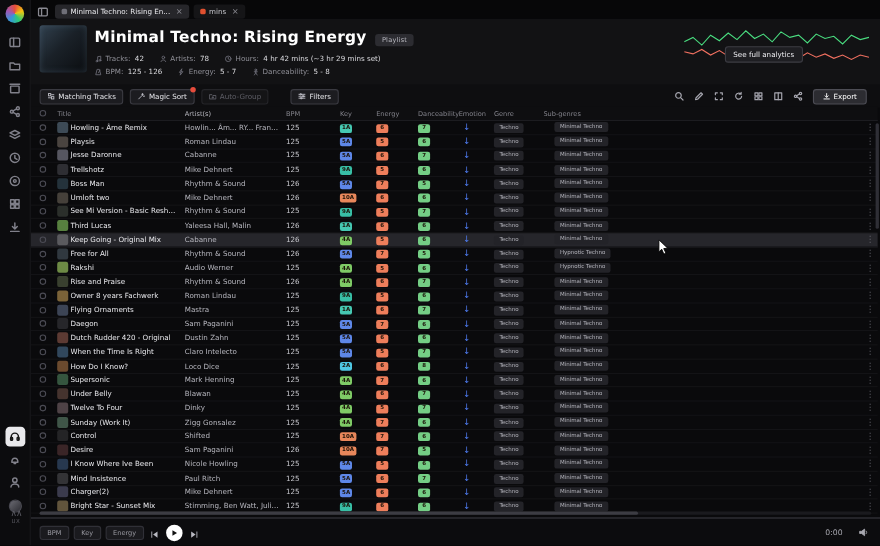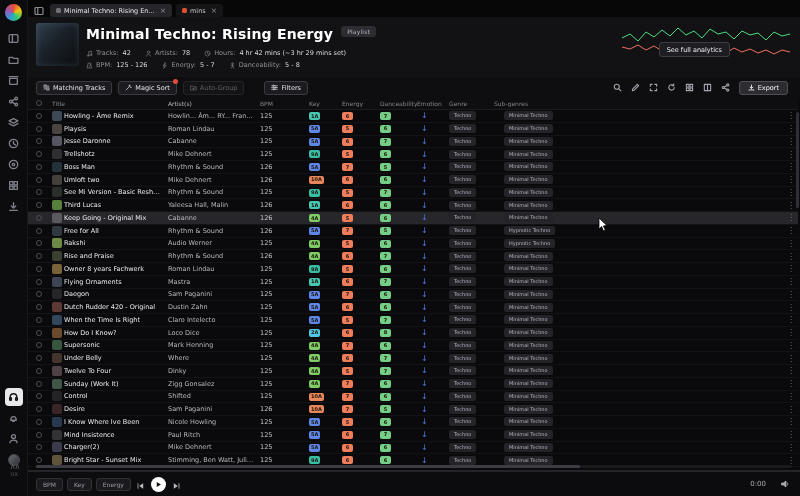--- a/index.html
+++ b/index.html
@@ -31,21 +31,21 @@
   .tab.active{background:#26262a;color:#e8e8ec}
   .tab-ic{width:5px;height:5px;border-radius:1.5px;background:#6f6f78}
   .tab .x{color:#8b8b93;font-size:7.5px;line-height:1;margin-left:2px}
 
   
   .header{position:absolute;left:28px;top:17px;right:0;height:60px;background:#121214;z-index:3}
   .cover{position:absolute;left:8px;top:6px;width:43px;height:43px;border-radius:3px;
     background:linear-gradient(135deg,#31404e 0%,#1a2128 45%,#0b0d10 100%);
     box-shadow:inset 0 0 6px rgba(120,150,180,.25)}
   .ptitle{position:absolute;left:58px;top:9px;font-size:14px;font-weight:bold;color:#fff;
-    letter-spacing:.2px;white-space:nowrap;display:flex;align-items:flex-start;gap:8px}
+    letter-spacing:.2px;white-space:nowrap;display:flex;align-items:flex-end;gap:8px}
   .pl-badge{background:#2c2c31;color:#b9b9c0;font-size:6px;font-weight:normal;
     padding:2px 6px;border-radius:3px}
   .stats{position:absolute;left:58px;font-size:6.5px;color:#8f8f97;display:flex;gap:14px;align-items:center;white-space:nowrap}
   .stats.row1{top:32px}.stats.row2{top:44px}
   .stat{display:flex;align-items:center;gap:3px}
   .stat svg{width:7px;height:7px;stroke:#70707a;fill:none;stroke-width:1.1;stroke-linecap:round}
   .stat b{color:#dcdce0;font-weight:normal;margin-left:1px}
   .spark{position:absolute;right:10px;top:5px;width:168px;height:38px}
   .spark polyline{fill:none;stroke-width:1}
   .analytics-btn{position:absolute;right:70px;top:25px;background:#1e1e22;border:1px solid #3c3c43;
@@ -799,21 +799,21 @@
     </div>
 
     <div class="trow">
       <span class="col-cb">
           <span class="cb"></span>
         </span>
       <span class="col-art">
           <span class="art" style="background: rgb(69, 51, 46);"></span>
         </span>
       <span class="col-title">Under Belly</span>
-      <span class="col-artist">Where</span>
+      <span class="col-artist">Blawan</span>
       <span class="col-bpm">125</span>
       <span class="col-key"><span class="badge" style="background: rgb(127, 203, 102);">4A</span></span>
       <span class="col-energy"><span class="badge" style="background: rgb(238, 126, 91);">6</span></span>
       <span class="col-dance"><span class="badge" style="background: rgb(116, 206, 133);">7</span></span>
       <span class="col-emotion" style="color: rgb(78, 123, 239);">↓</span>
       <span class="col-genre"><span class="badge tag">Techno</span></span>
       <span class="col-sub">
           <span class="badge tag">Minimal Techno</span>
         </span>
       <span class="col-kebab">⋮</span>

